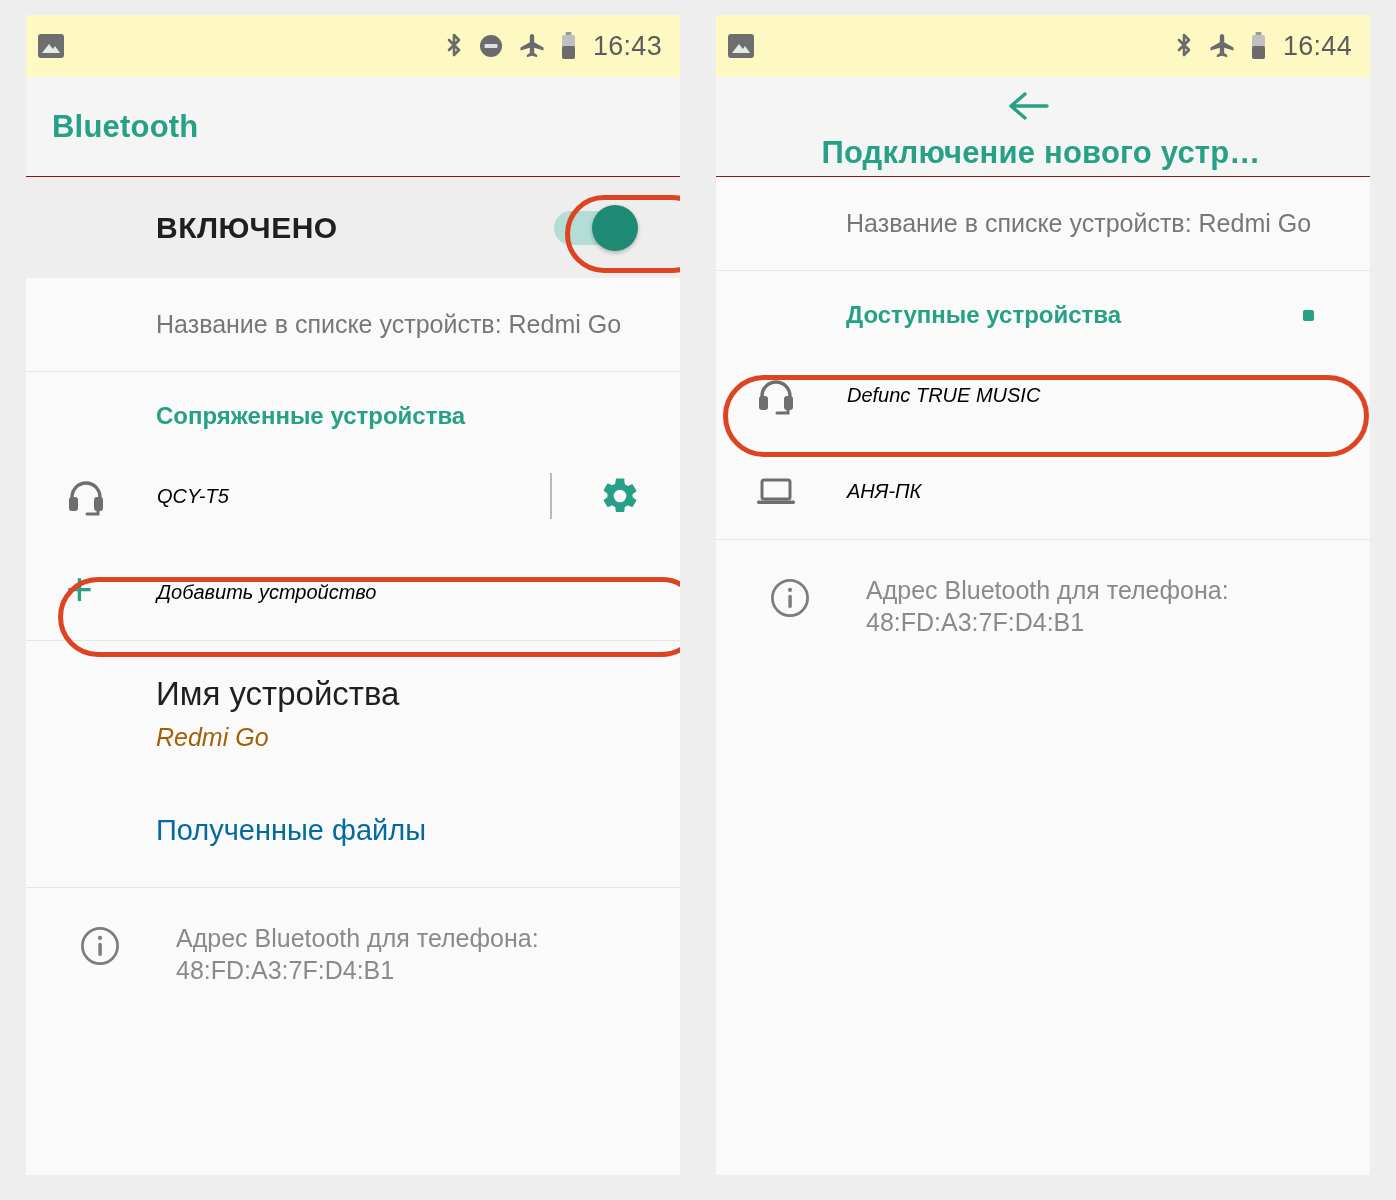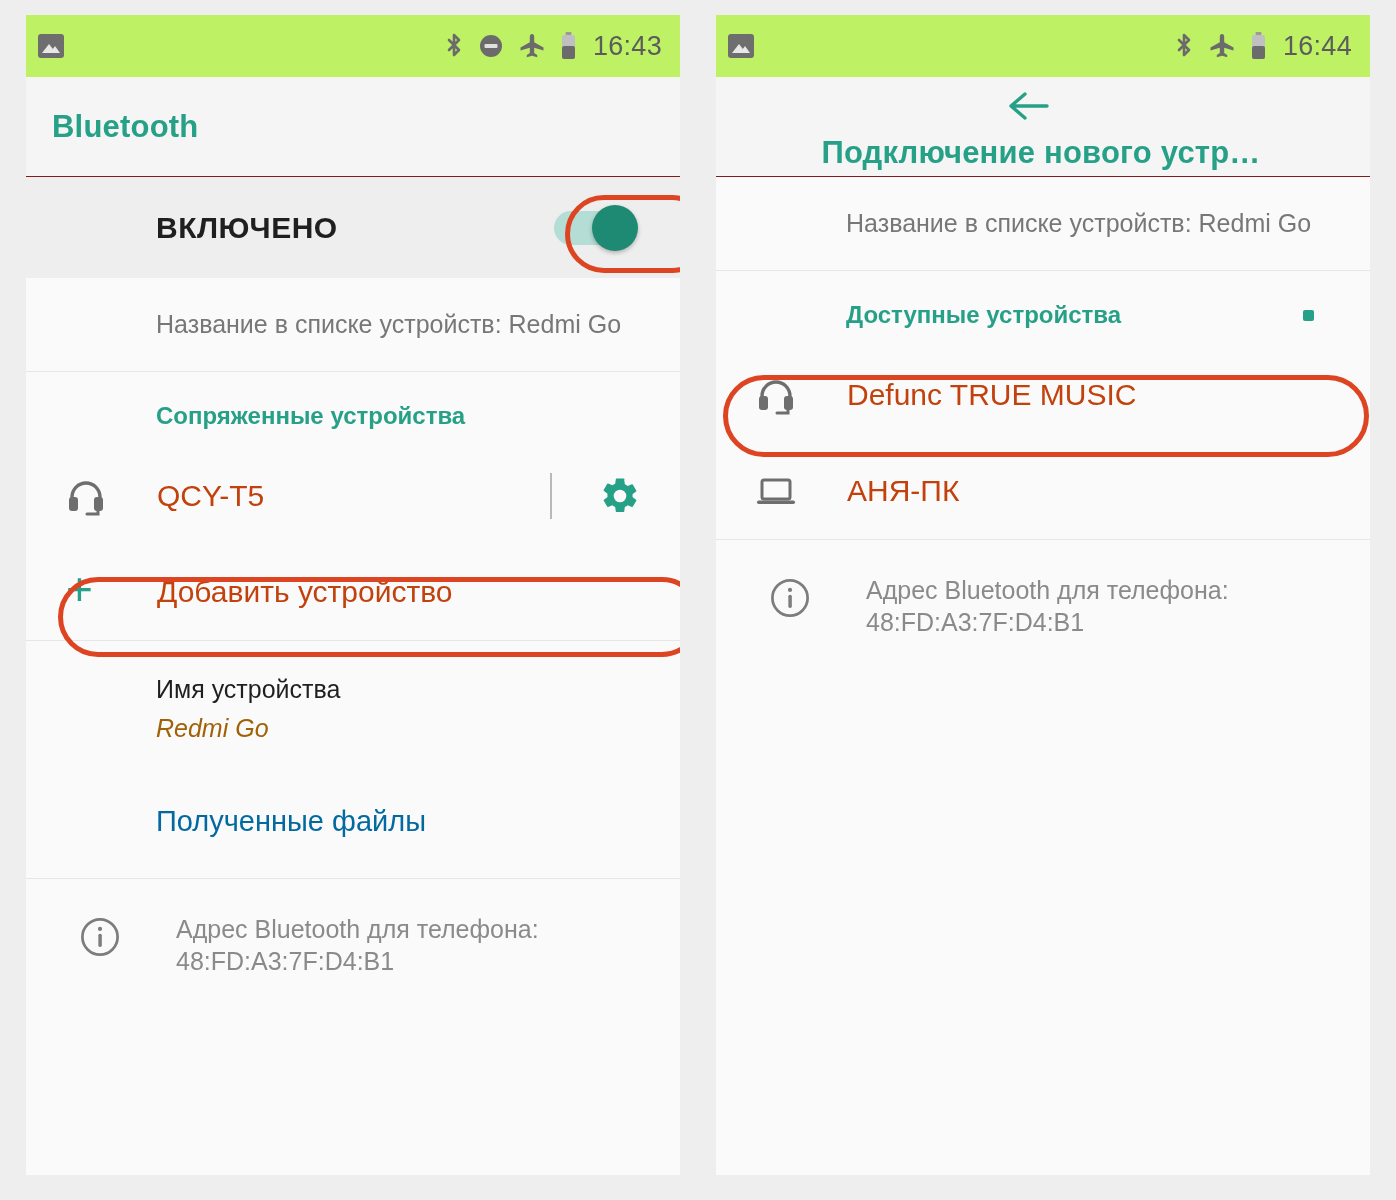--- a/index.html
+++ b/index.html
@@ -26,21 +26,21 @@
     width: 654px;
     height: 1160px;
     background: #fafafa;
     overflow: hidden;
     flex: 0 0 654px;
   }
 
   
   .status-bar {
     height: 62px;
-    background: #bef264;
+    background: #fef9c3;
     display: flex;
     padding: 0 18px 0 12px;
   }
   .status-left { display: flex; align-items: center; }
   .status-right {
     margin-left: auto;
     display: flex;
     align-items: center;
     gap: 14px;
   }
@@ -181,23 +181,24 @@
     cursor: pointer;
   }
   .li-icon {
     width: 60px;
     flex: 0 0 60px;
     display: flex;
     align-items: center;
     justify-content: flex-start;
   }
   .li-label {
-    font-size: 30px;
-    color: #c2410c;
+    font-size: 20px;
+    color: #000000;
     padding-left: 33px;
+    font-style: italic;
   }
   .li-tail {
     margin-left: auto;
     display: flex;
     align-items: center;
   }
   .vdivider {
     width: 2px;
     height: 46px;
     background: #b9b9b9;
@@ -219,21 +220,21 @@
     top: -3px;
     left: 2px;
   }
 
   
   .two-line {
     padding: 34px 26px 30px 130px;
     cursor: pointer;
   }
   .tl-title {
-    font-size: 25px;
+    font-size: 33px;
     color: #1f1f1f;
     margin-bottom: 10px;
   }
   .tl-sub {
     font-size: 25px;
     color: #a16207;
     font-style: italic;
   }
   .single-line {
     padding: 32px 26px 40px 130px;

